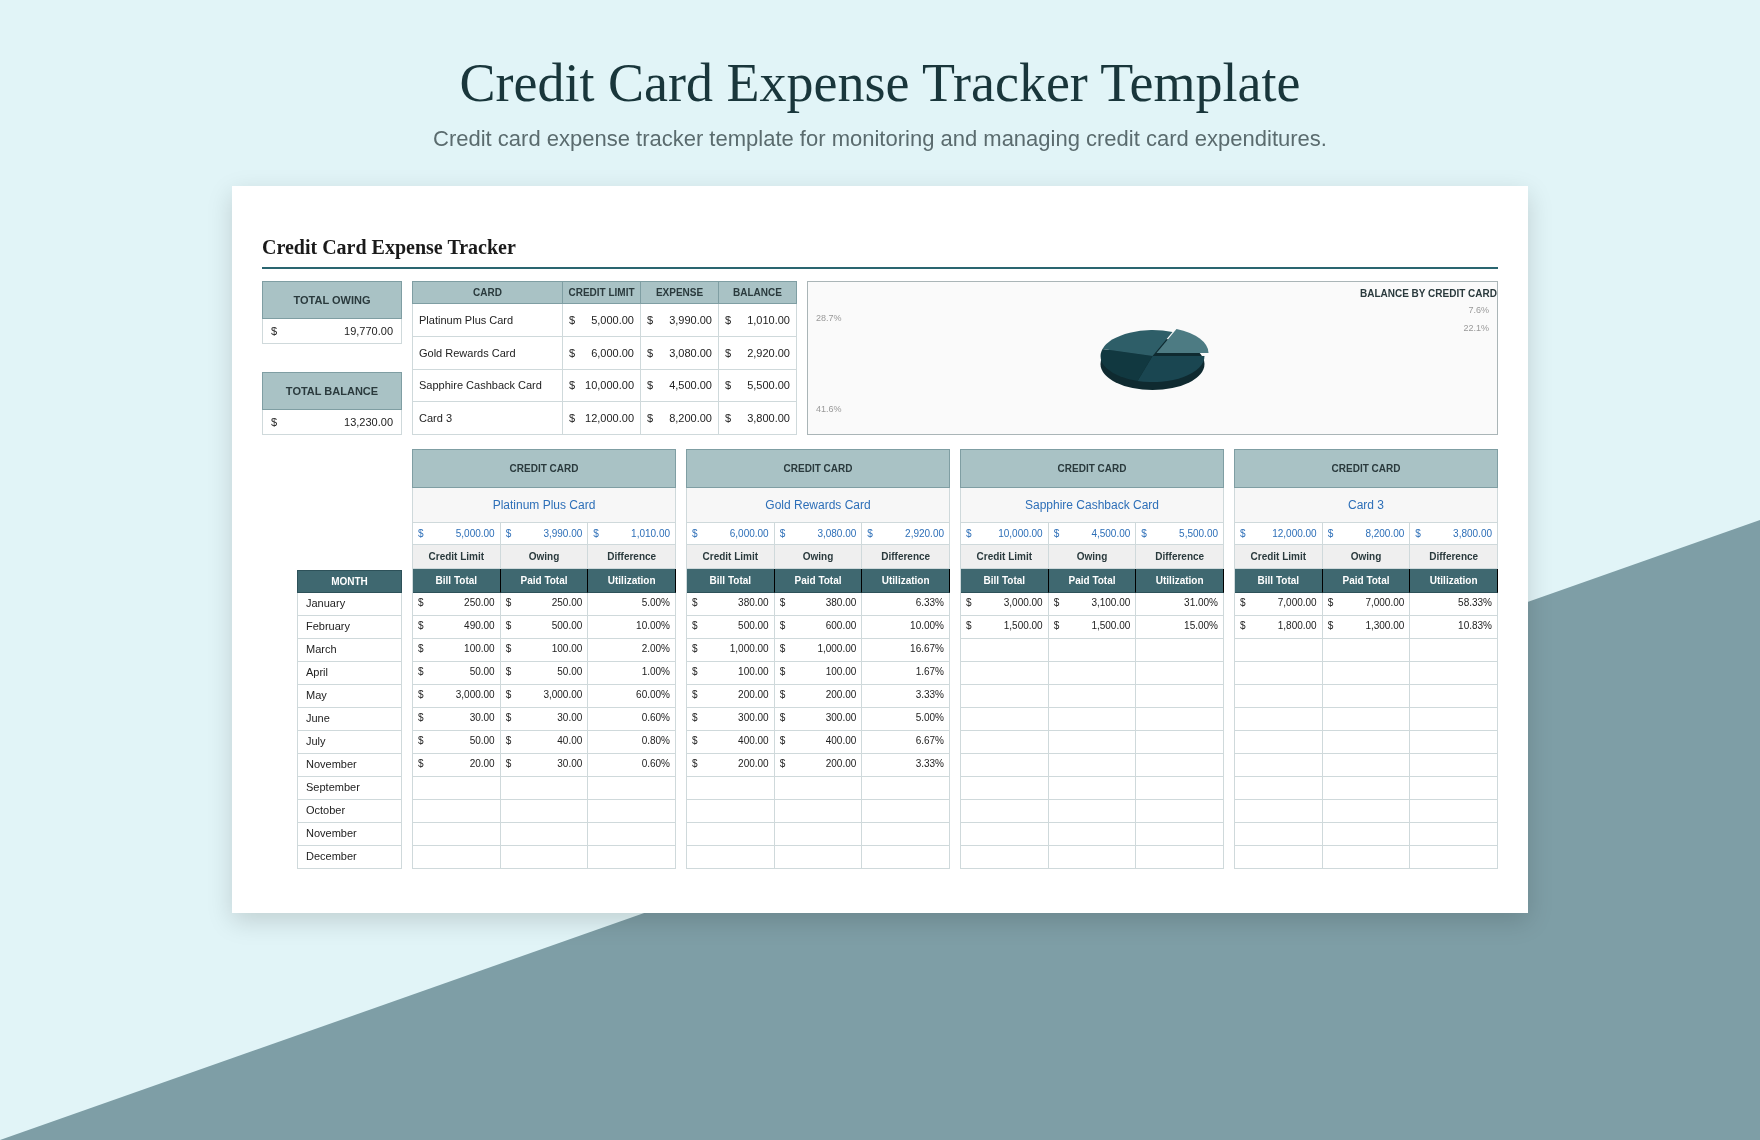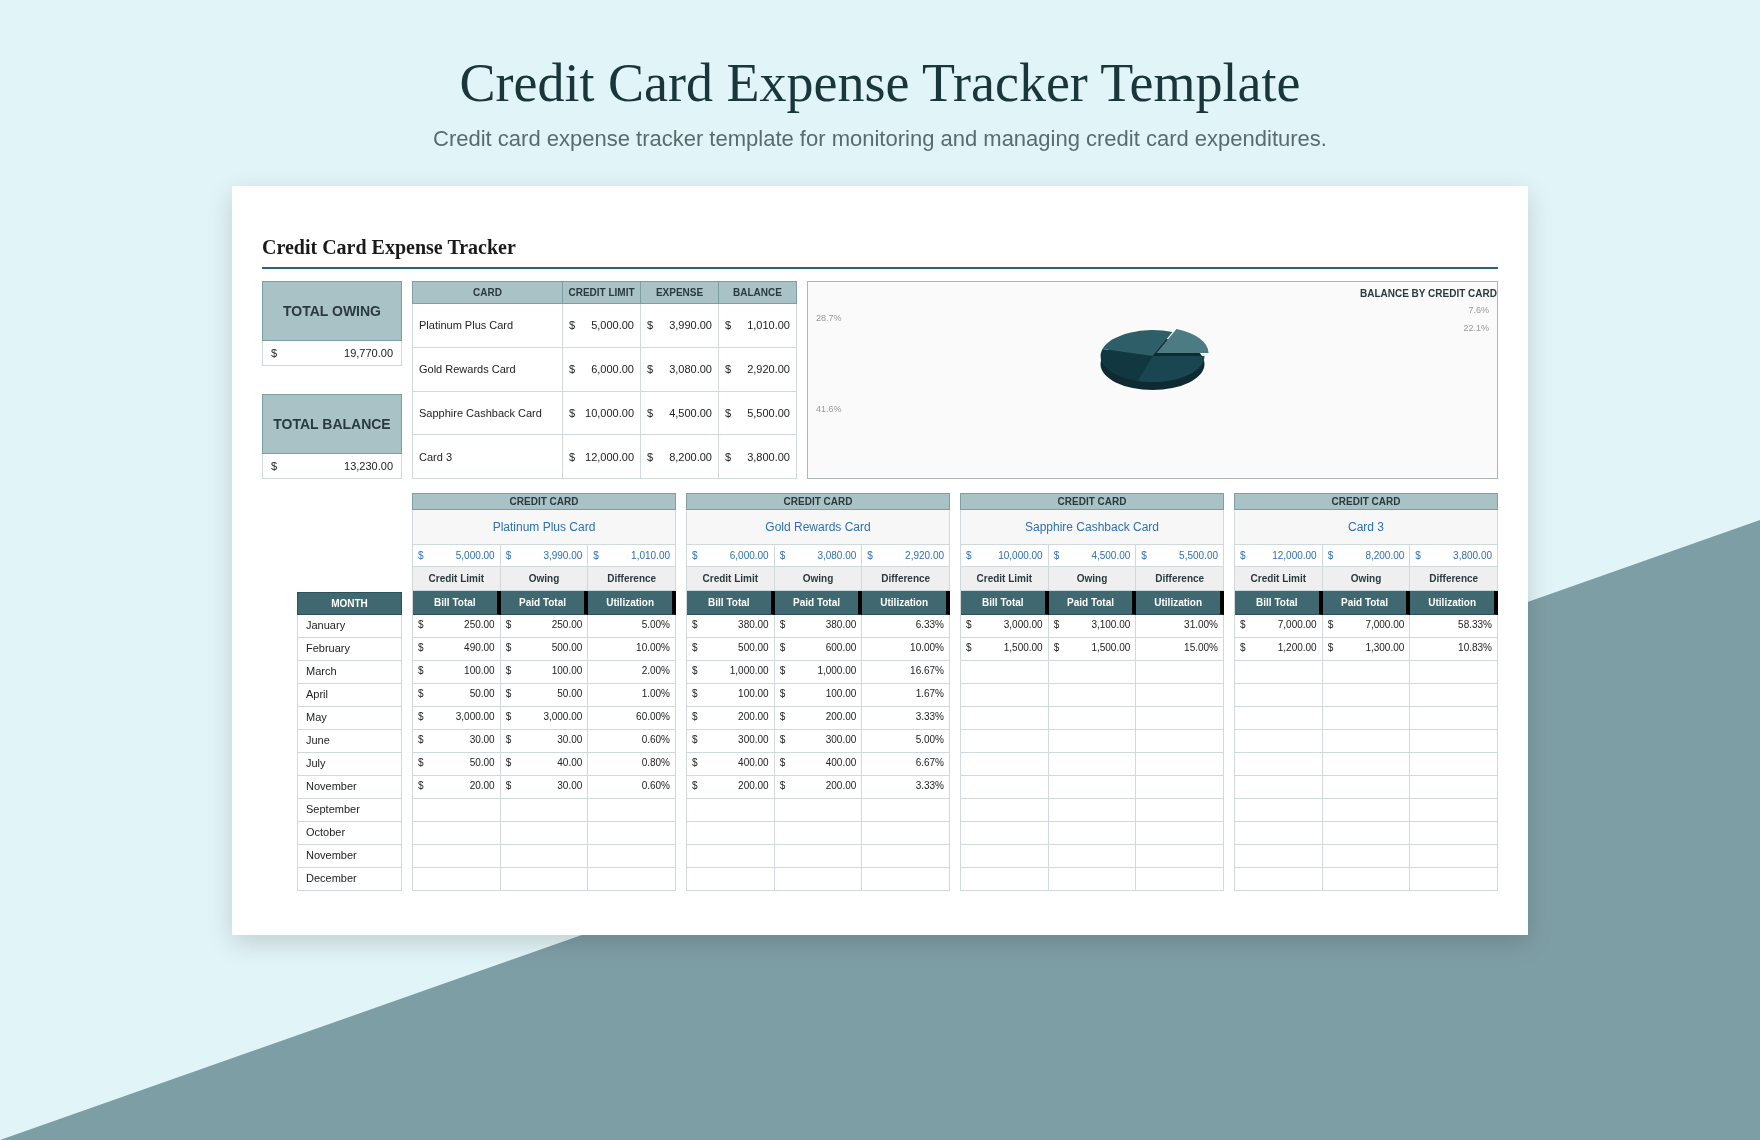--- a/index.html
+++ b/index.html
@@ -56,24 +56,24 @@
     height: 2px;
     background: #2a6570;
     margin-bottom: 12px;
   }
 
   .top-row { display: flex; gap: 10px; }
   .totals-col { width: 140px; flex-shrink: 0; }
   .total-box-header {
     background: #a9c2c5;
     border: 1px solid #7f9ea3;
-    font-size: 14px;
+    font-size: 11px;
     font-weight: bold;
     text-align: center;
-    padding: 21px 0;
+    padding: 12px 0;
     color: #2a3a3d;
   }
   .total-box-value {
     border: 1px solid #cfd9db;
     border-top: none;
     font-size: 11px;
     padding: 6px 8px;
     display: flex;
     justify-content: space-between;
     color: #222;
@@ -147,21 +147,21 @@
   }
 
   .cards-row { display: flex; gap: 10px; flex: 1; }
   .card-block { flex: 1; }
   .card-header-strip {
     background: #a9c2c5;
     border: 1px solid #7f9ea3;
     font-size: 10px;
     font-weight: bold;
     text-align: center;
-    padding: 2px 0;
+    padding: 13px 0;
     color: #2a3a3d;
   }
   .card-name-row {
     border: 1px solid #cfd9db;
     border-top: none;
     font-size: 12px;
     text-align: center;
     padding: 10px 0;
     color: #2d6fb8;
     background: #f7f7f7;
@@ -193,21 +193,21 @@
     font-weight: bold;
     text-align: center;
     padding: 6px 0;
     color: #2a3a3d;
   }
   .card-labels-row.dark {
     background: #3f6870;
   }
   .card-labels-row.dark > div {
     color: #fff;
-    border-right: 4px solid #000000;
+    border-right: 1px solid #000000;
     border-bottom: 1px solid #2d5159;
   }
   .card-data-row {
     display: flex;
     border-left: 1px solid #cfd9db;
   }
   .card-data-row > div {
     flex: 1;
     border-right: 1px solid #cfd9db;
     border-bottom: 1px solid #cfd9db;
@@ -734,21 +734,21 @@
             </div>
             <div>
               <span>$</span>
               <span>7,000.00</span>
             </div>
             <div class="util">58.33%</div>
           </div>
           <div class="card-data-row">
             <div>
               <span>$</span>
-              <span>1,200.00</span>
+              <span>1,800.00</span>
             </div>
             <div>
               <span>$</span>
               <span>1,300.00</span>
             </div>
             <div class="util">10.83%</div>
           </div>
           <div class="card-data-row">
             <div></div>
             <div></div>

